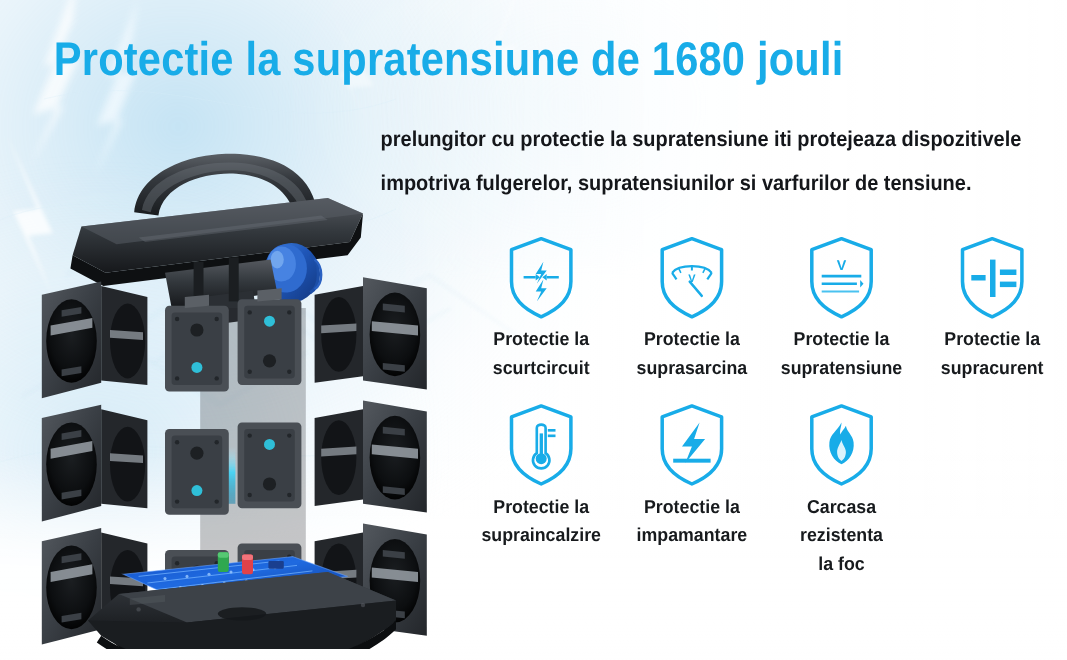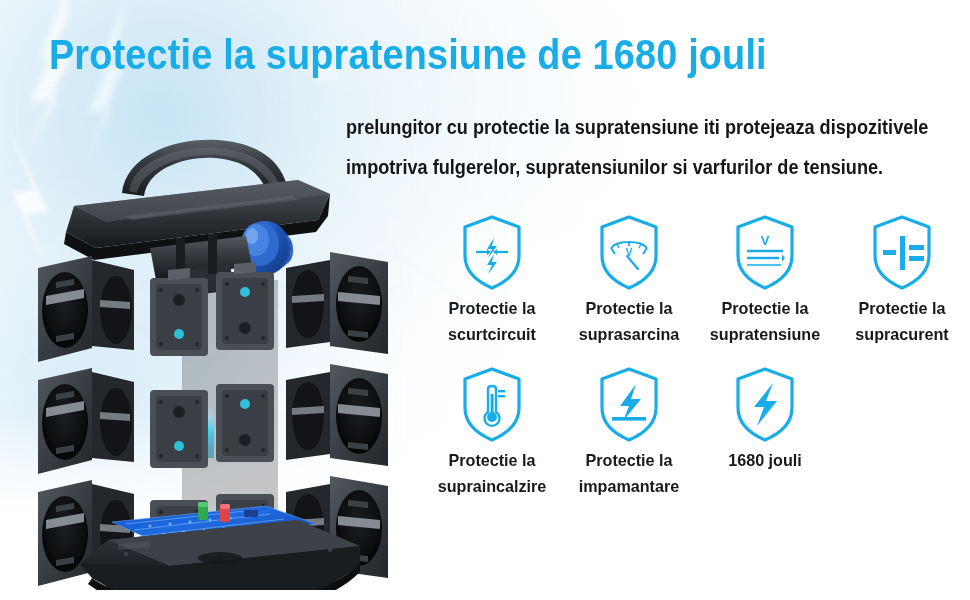--- a/index.html
+++ b/index.html
@@ -534,26 +534,31 @@
           <path d="M41 20 L 25 42 L 34 42 L 28 57 L 46 35 L 36 35 Z" fill="#18ACE8"></path>
           <rect x="17" y="53" width="34" height="3.6" fill="#18ACE8"></rect>
         </svg>
       </div>
       <div class="flabel">
         <div>Protectie la</div>
         <div>impamantare</div>
       </div>
     </div>
 
-
-    <div class="fcell">
-      <div class="shield-wrap">
-        <svg viewBox="0 0 68 80" width="68" height="80">
-          <path d="M34 5 L 61 15 L 61 44 C 61 60, 48 70, 34 76 C 20 70, 7 60, 7 44 L 7 15 Z" fill="none" stroke="#18ACE8" stroke-width="3.2" stroke-linejoin="round"></path>
-          <path d="M42 19 L 23 43 L 33 43 L 26 62 L 46 37 L 35 37 Z" fill="#18ACE8"></path>
-        </svg>
-      </div>
-      <div class="flabel">
-        <div>1680 jouli</div>
-      </div>
-    </div>
+    <div class="fcell">
+      <div class="shield-wrap">
+        <svg viewBox="0 0 68 80" width="68" height="80">
+          <path d="M34 5 L 61 15 L 61 44 C 61 60, 48 70, 34 76 C 20 70, 7 60, 7 44 L 7 15 Z" fill="none" stroke="#18ACE8" stroke-width="3.2" stroke-linejoin="round"></path>
+          <path d="M34 20 C 30 28, 24 30, 23 38 C 22 47, 27 55, 34 58 C 41 55, 46 47, 45 38
+                   C 44 31, 39 29, 38 23 C 36 27, 34 28, 33 31 C 32 27, 34 24, 34 20 Z" fill="#18ACE8"></path>
+          <path d="M34 36 C 32 41, 30 43, 30 47 C 30 51, 32 54, 34 55 C 36 54, 38 51, 38 47
+                   C 38 43, 35 41, 34 36 Z" fill="#ffffff" opacity=".85"></path>
+        </svg>
+      </div>
+      <div class="flabel">
+        <div>Carcasa</div>
+        <div>rezistenta</div>
+        <div>la foc</div>
+      </div>
+    </div>
+
   </div>
 </div>
 
 </body></html>

